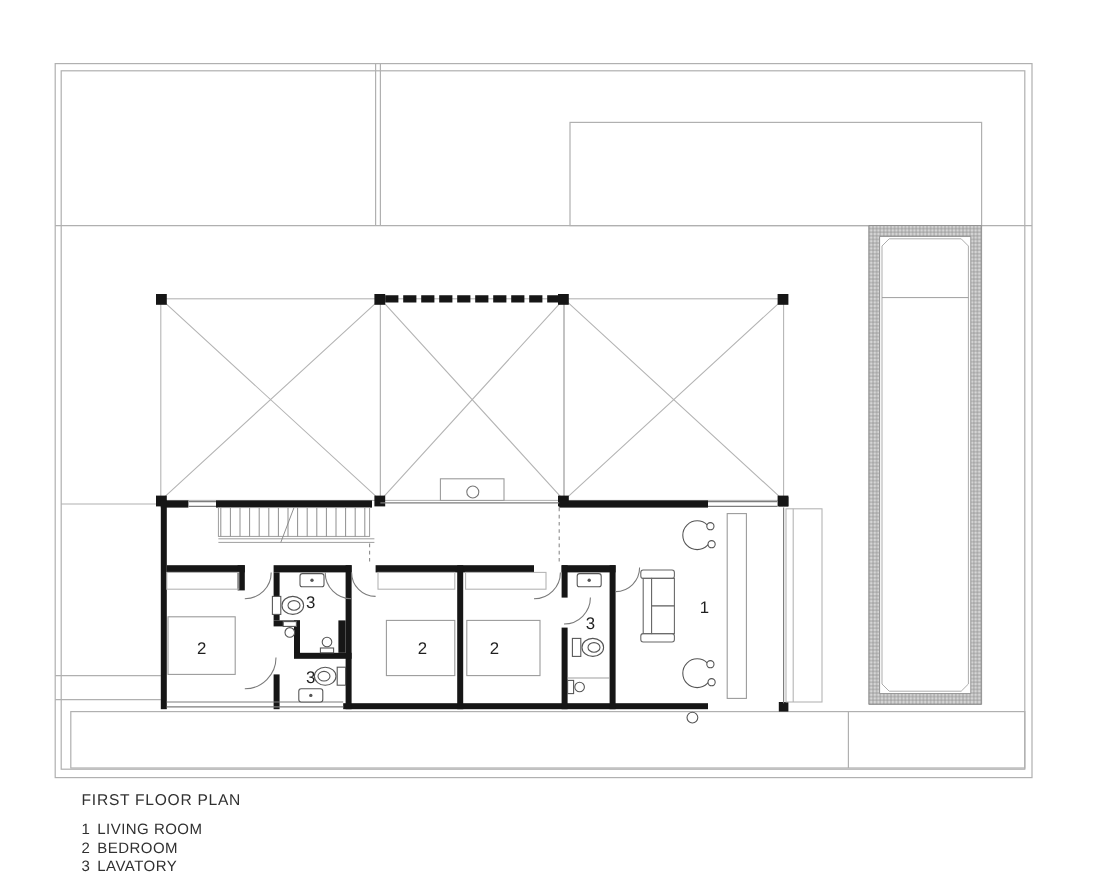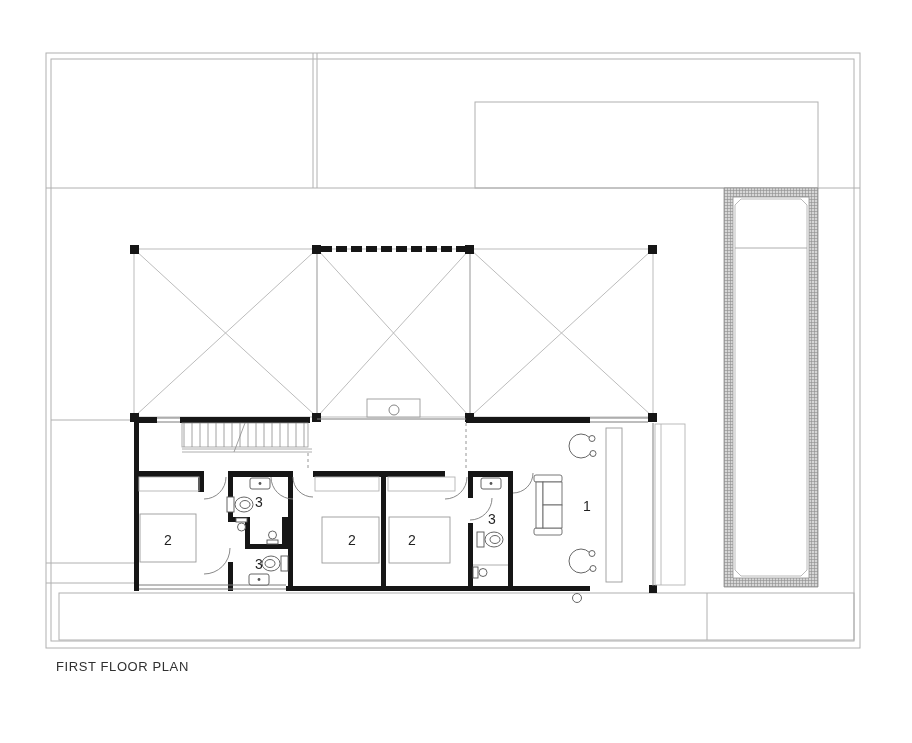--- a/index.html
+++ b/index.html
@@ -1,19 +1,19 @@
 <!DOCTYPE html>
 <html><head>
 <meta charset="utf-8">
 <style>
   html,body{margin:0;padding:0;background:#ffffff;}
   .page{position:relative;width:912px;height:743px;background:#ffffff;overflow:hidden;
         font-family:"Liberation Sans", sans-serif;}
   .plan-svg{position:absolute;left:0;top:0;}
-  .legend{position:absolute;left:56px;top:659px;color:#303030;}
+  .legend{position:absolute;left:68px;top:659px;color:#303030;}
   .legend-title{font-size:13px;letter-spacing:0.6px;color:#303030;}
   .legend-items{margin-top:10px;}
   .legend-item{font-size:12.5px;letter-spacing:0.4px;line-height:15.5px;white-space:pre;}
   .legend-num{display:inline-block;min-width:13px;}
   svg text{font-family:"Liberation Sans", sans-serif;fill:#1f1f1f;}
 </style>
 </head>
 <body>
 
 <div class="page">
@@ -195,15 +195,20 @@
     <text x="412" y="545">2</text>
     <text x="259" y="507">3</text>
     <text x="259" y="569">3</text>
     <text x="492" y="524">3</text>
     <text x="587" y="511">1</text>
   </g>
 </svg>
 
 <div class="legend">
   <div class="legend-title">FIRST FLOOR PLAN</div>
+  <div class="legend-items">
+    <div class="legend-item"><span class="legend-num">1</span><span>LIVING ROOM</span></div>
+    <div class="legend-item"><span class="legend-num">2</span><span>BEDROOM</span></div>
+    <div class="legend-item"><span class="legend-num">3</span><span>LAVATORY</span></div>
+  </div>
 </div>
 
 </div>
 
 </body></html>

